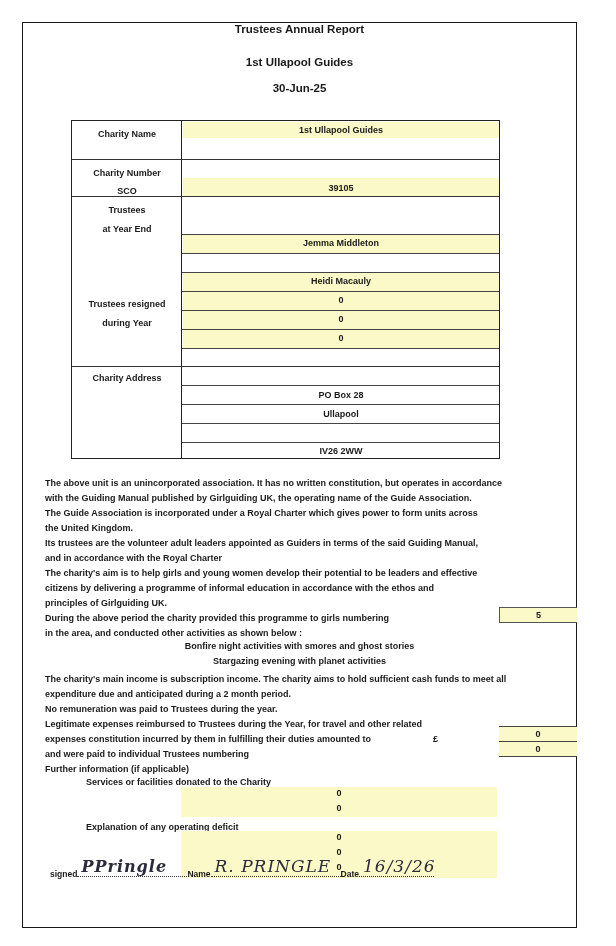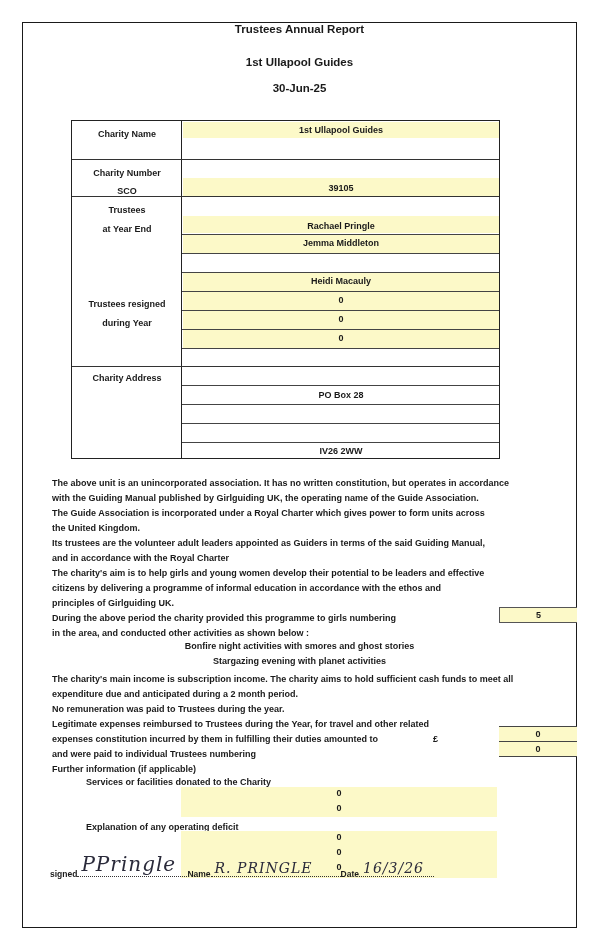--- a/index.html
+++ b/index.html
@@ -26,35 +26,35 @@
     }
     .lbl { position: absolute; left: 0; width: 110px; text-align: center; font-size: 9px; font-weight: bold; }
     .hr { position: absolute; left: 0; width: 100%; border-top: 1.5px solid #333; }
     .hr-val { position: absolute; left: 110px; right: 0; border-top: 1.2px solid #444; }
     .cell {
       position: absolute; left: 111px; right: 0; text-align: center;
       font-size: 9px; font-weight: bold; line-height: 16px;
     }
     .yel { background: #fcf9c8; }
 
-    .para { position: absolute; left: 52px; font-size: 9px; font-weight: bold; line-height: 15px; white-space: nowrap; }
+    .para { position: absolute; left: 45px; font-size: 9px; font-weight: bold; line-height: 15px; white-space: nowrap; }
     .center-line { position: absolute; left: 0; width: 100%; text-align: center; font-size: 9px; font-weight: bold; }
 
     .box-val {
       position: absolute; font-size: 9px; font-weight: bold; text-align: center; line-height: 14px;
       background: #fcf9c8;
     }
     .yblock { position: absolute; left: 159px; width: 316px; background: #fcf9c8; }
     .yline { position: absolute; left: 0; width: 100%; text-align: center; font-size: 9px; font-weight: bold; }
 
     .sig-row { position: absolute; left: 50px; top: 846px; font-size: 8.5px; font-weight: bold; white-space: nowrap; }
     .dots { display: inline-block; border-bottom: 1px dotted #333; vertical-align: baseline; position: relative; height: 10px; }
     .hand {
       position: absolute; bottom: 0px; left: 4px; font-family: "DejaVu Serif", serif; font-style: italic;
-      font-weight: normal; font-size: 14px; color: #2a2a3a; letter-spacing: 1px;
+      font-weight: normal; font-size: 17px; color: #2a2a3a; letter-spacing: 1px;
     }
   </style>
 </head>
 <body>
 
 <div class="frame">
   <div class="title t1">Trustees Annual Report</div>
   <div class="title t2">1st Ullapool Guides</div>
   <div class="title t3">30-Jun-25</div>
 
@@ -68,39 +68,39 @@
     <div class="lbl" style="top:47px;">Charity Number</div>
     <div class="lbl" style="top:65px;">SCO</div>
     <div class="cell yel" style="top:57px;height:18px;line-height:20px;">39105</div>
     <div class="hr" style="top:75px;"></div>
 
     <div class="lbl" style="top:84px;">Trustees</div>
     <div class="lbl" style="top:103px;">at Year End</div>
     <div class="lbl" style="top:178px;">Trustees resigned</div>
     <div class="lbl" style="top:197px;">during Year</div>
 
-    <div class="cell yel" style="top:95px;height:17px;line-height:20px;">Rachael Pringle</div>
     <div class="hr-val" style="top:113px;"></div>
     <div class="cell yel" style="top:114px;height:18px;">Jemma Middleton</div>
     <div class="hr-val" style="top:132px;"></div>
     <div class="hr-val" style="top:151px;"></div>
     <div class="cell yel" style="top:152px;height:18px;">Heidi Macauly</div>
     <div class="hr-val" style="top:170px;"></div>
     <div class="cell yel" style="top:171px;height:18px;">0</div>
     <div class="hr-val" style="top:189px;"></div>
     <div class="cell yel" style="top:190px;height:18px;">0</div>
     <div class="hr-val" style="top:208px;"></div>
     <div class="cell yel" style="top:209px;height:18px;">0</div>
     <div class="hr-val" style="top:227px;"></div>
     <div class="hr" style="top:245px;"></div>
 
     <div class="lbl" style="top:252px;">Charity Address</div>
     <div class="hr-val" style="top:264px;"></div>
     <div class="cell" style="top:266px;height:28px;">PO Box 28</div>
     <div class="hr-val" style="top:283px;"></div>
+    <div class="cell" style="top:285px;height:18px;">Ullapool</div>
     <div class="hr-val" style="top:302px;"></div>
     <div class="hr-val" style="top:321px;"></div>
     <div class="cell" style="top:322px;height:16px;">IV26 2WW</div>
   </div>
 </div>
 
 <div class="para" style="top:476px;">The above unit is an unincorporated association. It has no written constitution, but operates in accordance</div>
 <div class="para" style="top:491px;">with the Guiding Manual published by Girlguiding UK, the operating name of the Guide Association.</div>
 <div class="para" style="top:506px;">The Guide Association is incorporated under a Royal Charter which gives power to form units across</div>
 <div class="para" style="top:521px;">the United Kingdom.</div>
@@ -142,14 +142,14 @@
 </div>
 
 <div class="para" style="left:86px;top:820px;">Explanation of any operating deficit</div>
 <div class="yblock" style="left:181px;top:831px;height:47px;">
   <div class="yline" style="top:1px;">0</div>
   <div class="yline" style="top:16px;">0</div>
   <div class="yline" style="top:31px;">0</div>
 </div>
 
 <div class="sig-row" style="top:866px;">
-  <span>signed</span><span class="dots" style="width:110px;"><span class="hand" style="font-size:20px;">PPringle</span></span><span>Name</span><span class="dots" style="width:130px;"><span class="hand">R. PRINGLE</span></span><span>Date</span><span class="dots" style="width:75px;"><span class="hand">16/3/26</span></span>
+  <span>signed</span><span class="dots" style="width:110px;"><span class="hand" style="font-size:16px;font-weight:bold;">PPringle</span></span><span>Name</span><span class="dots" style="width:130px;"><span class="hand">R. PRINGLE</span></span><span>Date</span><span class="dots" style="width:75px;"><span class="hand">16/3/26</span></span>
 </div>
 
 </body></html>

